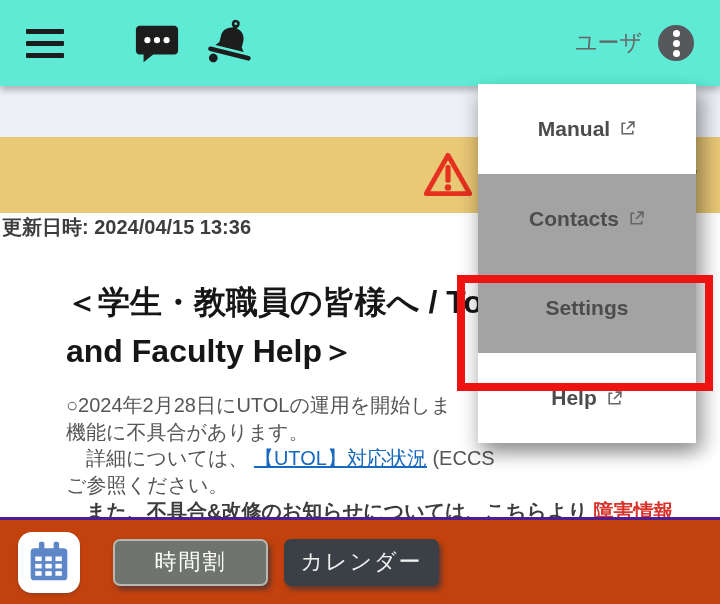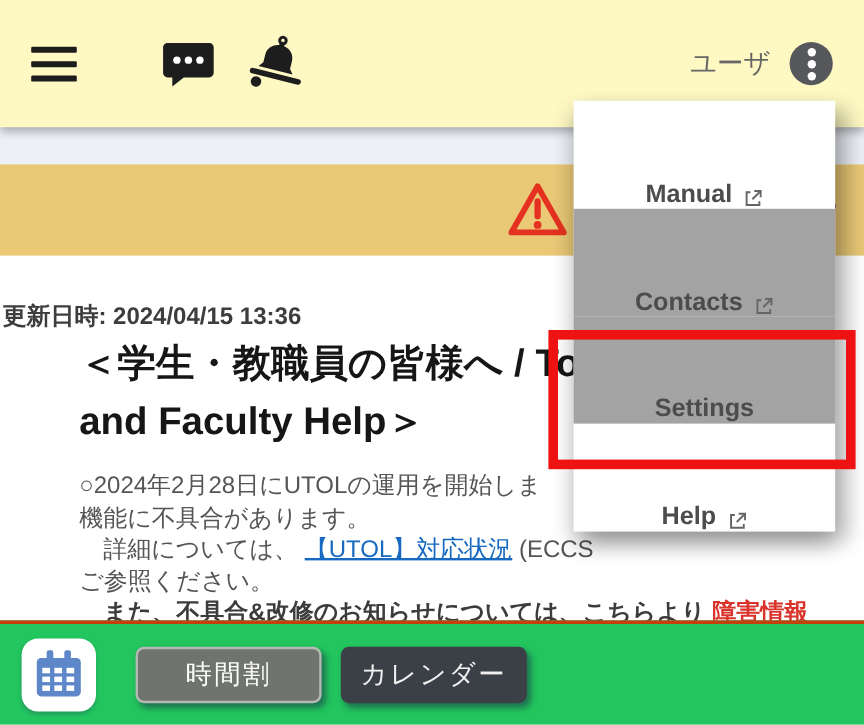--- a/index.html
+++ b/index.html
@@ -3,68 +3,68 @@
 <meta charset="utf-8">
 <style>
   html,body{margin:0;padding:0;}
   body{
     width:720px;height:604px;position:relative;overflow:hidden;
     background:#ffffff;
     font-family:"Liberation Sans","DejaVu Sans",sans-serif;
   }
   
   .topbar{
-    position:absolute;top:0;left:0;right:0;height:106px;background:#fef9c3;
+    position:absolute;top:0;left:0;right:0;height:86px;background:#5eead4;
     display:flex;align-items:center;padding:0 26px;box-sizing:border-box;
     box-shadow:0 4px 7px rgba(0,0,0,.28);z-index:20;
   }
   .hamburger{width:38px;height:29px;display:flex;flex-direction:column;justify-content:space-between;cursor:pointer;}
   .hamburger i{display:block;height:5px;background:#1d1d1d;border-radius:1px;}
   .icon-chat{margin-left:70px;cursor:pointer;}
   .icon-bell{margin-left:26px;cursor:pointer;}
   .user-label{margin-left:auto;color:#666;font-size:22px;}
   .kebab{margin-left:16px;width:36px;height:36px;border-radius:50%;background:#57585b;
     display:flex;flex-direction:column;align-items:center;justify-content:center;gap:3px;cursor:pointer;}
   .kebab i{width:7px;height:7px;background:#fff;border-radius:50%;}
   
   .band{position:absolute;top:86px;left:0;right:0;height:51px;background:#edf0f6;z-index:1;}
   .banner{
     position:absolute;top:137px;left:0;right:0;height:76px;background:#e9c876;
     display:flex;align-items:center;padding:0 22px;box-sizing:border-box;gap:18px;z-index:1;justify-content:flex-end;
   }
   .banner-title{font-size:29px;font-weight:bold;color:#1c1c1c;}
-  .updated{position:absolute;top:214px;left:2px;font-size:20px;font-weight:bold;color:#3d3d3d;z-index:1;margin-top:36px;}
+  .updated{position:absolute;top:214px;left:2px;font-size:20px;font-weight:bold;color:#3d3d3d;z-index:1;}
   
   .notice{position:absolute;top:278px;left:66px;width:620px;z-index:1;}
   .heading{font-size:32px;font-weight:bold;color:#161616;line-height:49px;margin:0;white-space:nowrap;}
   .para{font-size:20px;color:#555;line-height:26.5px;margin-top:16px;white-space:nowrap;}
   .para .line{display:block;}
   a.doc-link{color:#1668c0;text-decoration:underline;cursor:pointer;}
   .clipped .pref{font-weight:bold;color:#3c3c3c;}
   a.red-link{color:#d9342b;text-decoration:underline;font-weight:bold;cursor:pointer;}
   
   .dropdown{
     position:absolute;top:84px;left:478px;width:218px;height:359px;background:#ffffff;z-index:40;
     display:flex;flex-direction:column;
     box-shadow:0 10px 18px rgba(0,0,0,.32), 12px 8px 16px rgba(0,0,0,.18);
   }
   .menu-item{
-    flex:1;display:flex;align-items:flex-end;justify-content:center;gap:9px;
+    flex:1;display:flex;align-items:center;justify-content:center;gap:9px;
     font-size:21px;font-weight:bold;color:#4c4c4c;cursor:pointer;
   }
   .menu-item.hl{background:#a3a3a3;}
   
   .red-box{
     position:absolute;left:457px;top:275px;width:256px;height:116px;
     border:8px solid #ee1212;box-sizing:border-box;z-index:50;pointer-events:none;
   }
   
   .footer{
-    position:absolute;left:0;right:0;bottom:0;height:87px;background:#22c55e;
-    border-top:3px solid #c2410c;z-index:30;display:flex;align-items:center;
+    position:absolute;left:0;right:0;bottom:0;height:87px;background:#c2410c;
+    border-top:3px solid #4c1d95;z-index:30;display:flex;align-items:center;
     box-sizing:border-box;padding-left:18px;
   }
   .cal-tile{
     width:62px;height:61px;background:#fff;border-radius:14px;
     display:flex;align-items:center;justify-content:center;cursor:pointer;
     box-shadow:0 2px 3px rgba(40,60,90,.25);
   }
   .btn{
     height:47px;width:155px;display:flex;align-items:center;justify-content:center;
     font-size:22px;letter-spacing:2px;cursor:pointer;border-radius:7px;

